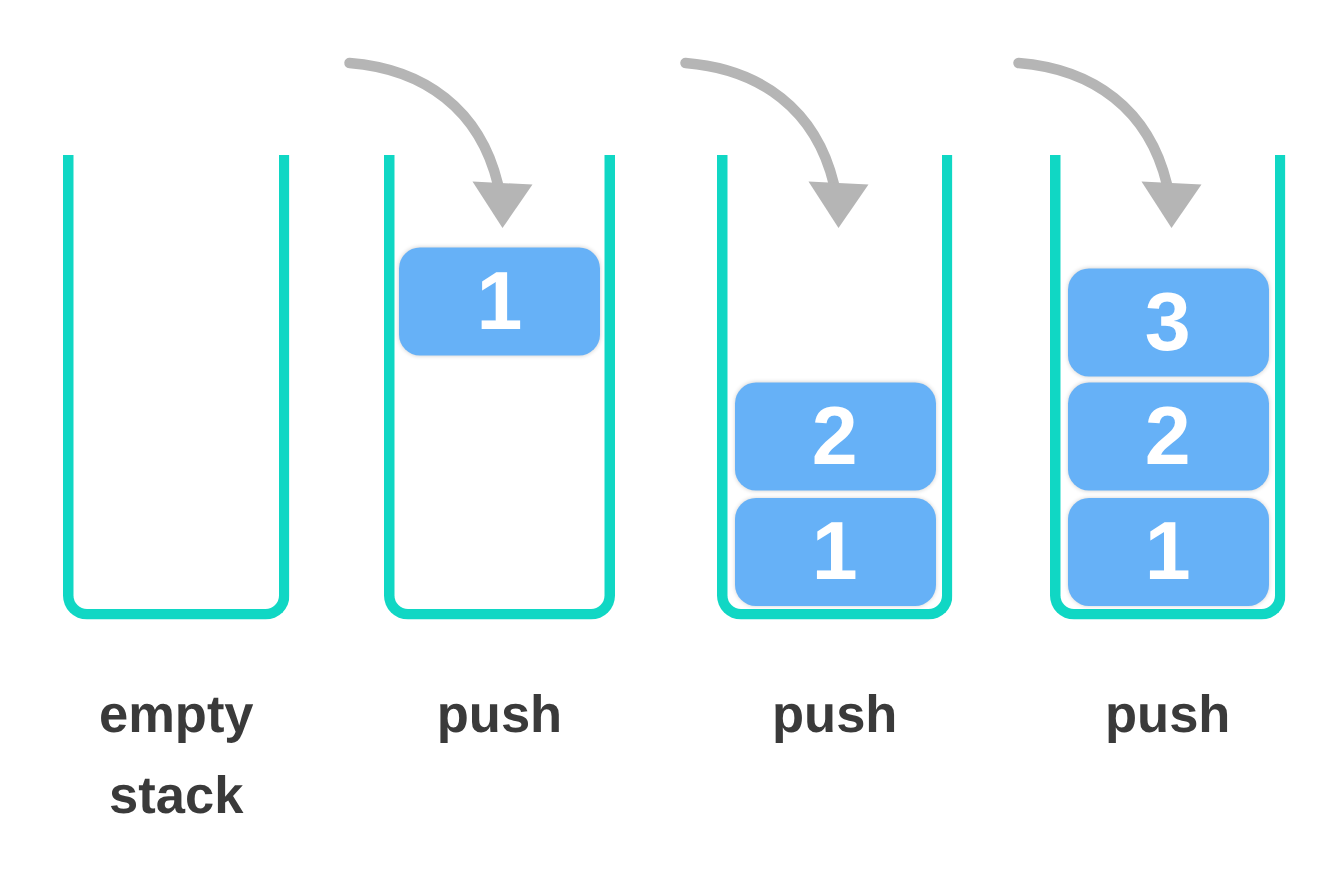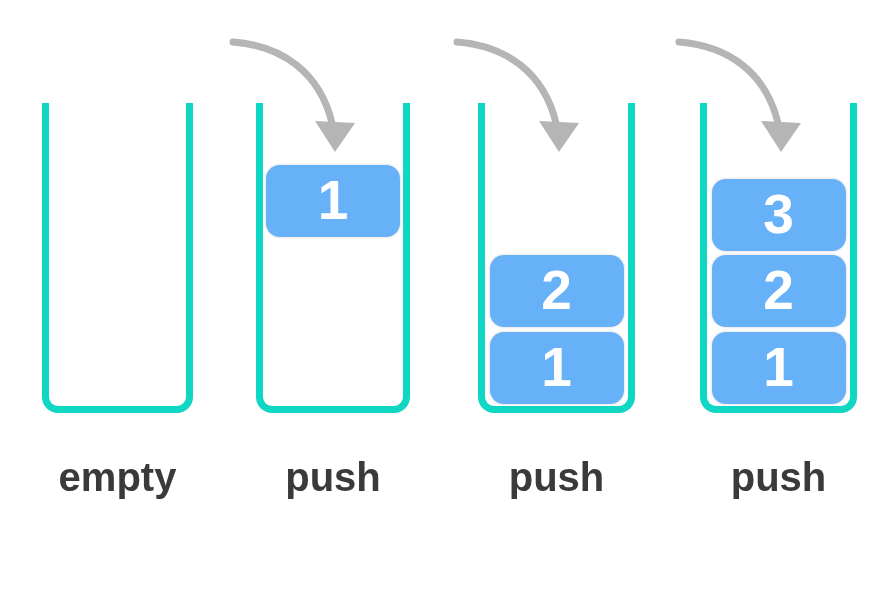--- a/index.html
+++ b/index.html
@@ -67,35 +67,36 @@
   .block.slot-1 { top: 152px; }
   .block.slot-0 { top: 229px; }
 
   .label {
     position: absolute;
     top: 450px;
     left: 0;
     width: 100%;
     text-align: center;
     color: #3a3a3a;
-    font-size: 40px;
+    font-size: 35px;
     font-weight: bold;
     line-height: 54px;
   }
   .label span { display: block; }
 </style>
 </head>
 <body>
 
 <div class="stage">
 
   <div class="stack-group sg1">
     <div class="container"></div>
     <div class="label">
       <span>empty</span>
+      <span>stack</span>
     </div>
   </div>
 
   <div class="stack-group sg2">
     <svg class="push-arrow" viewBox="0 0 130 125">
       <path d="M5,9 C55,13 92,40 104,90" fill="none" stroke="#b5b5b5" stroke-width="7" stroke-linecap="round"></path>
       <polygon points="87,88 127,90 107,119" fill="#b5b5b5"></polygon>
     </svg>
     <div class="container">
       <div class="block float">1</div>

